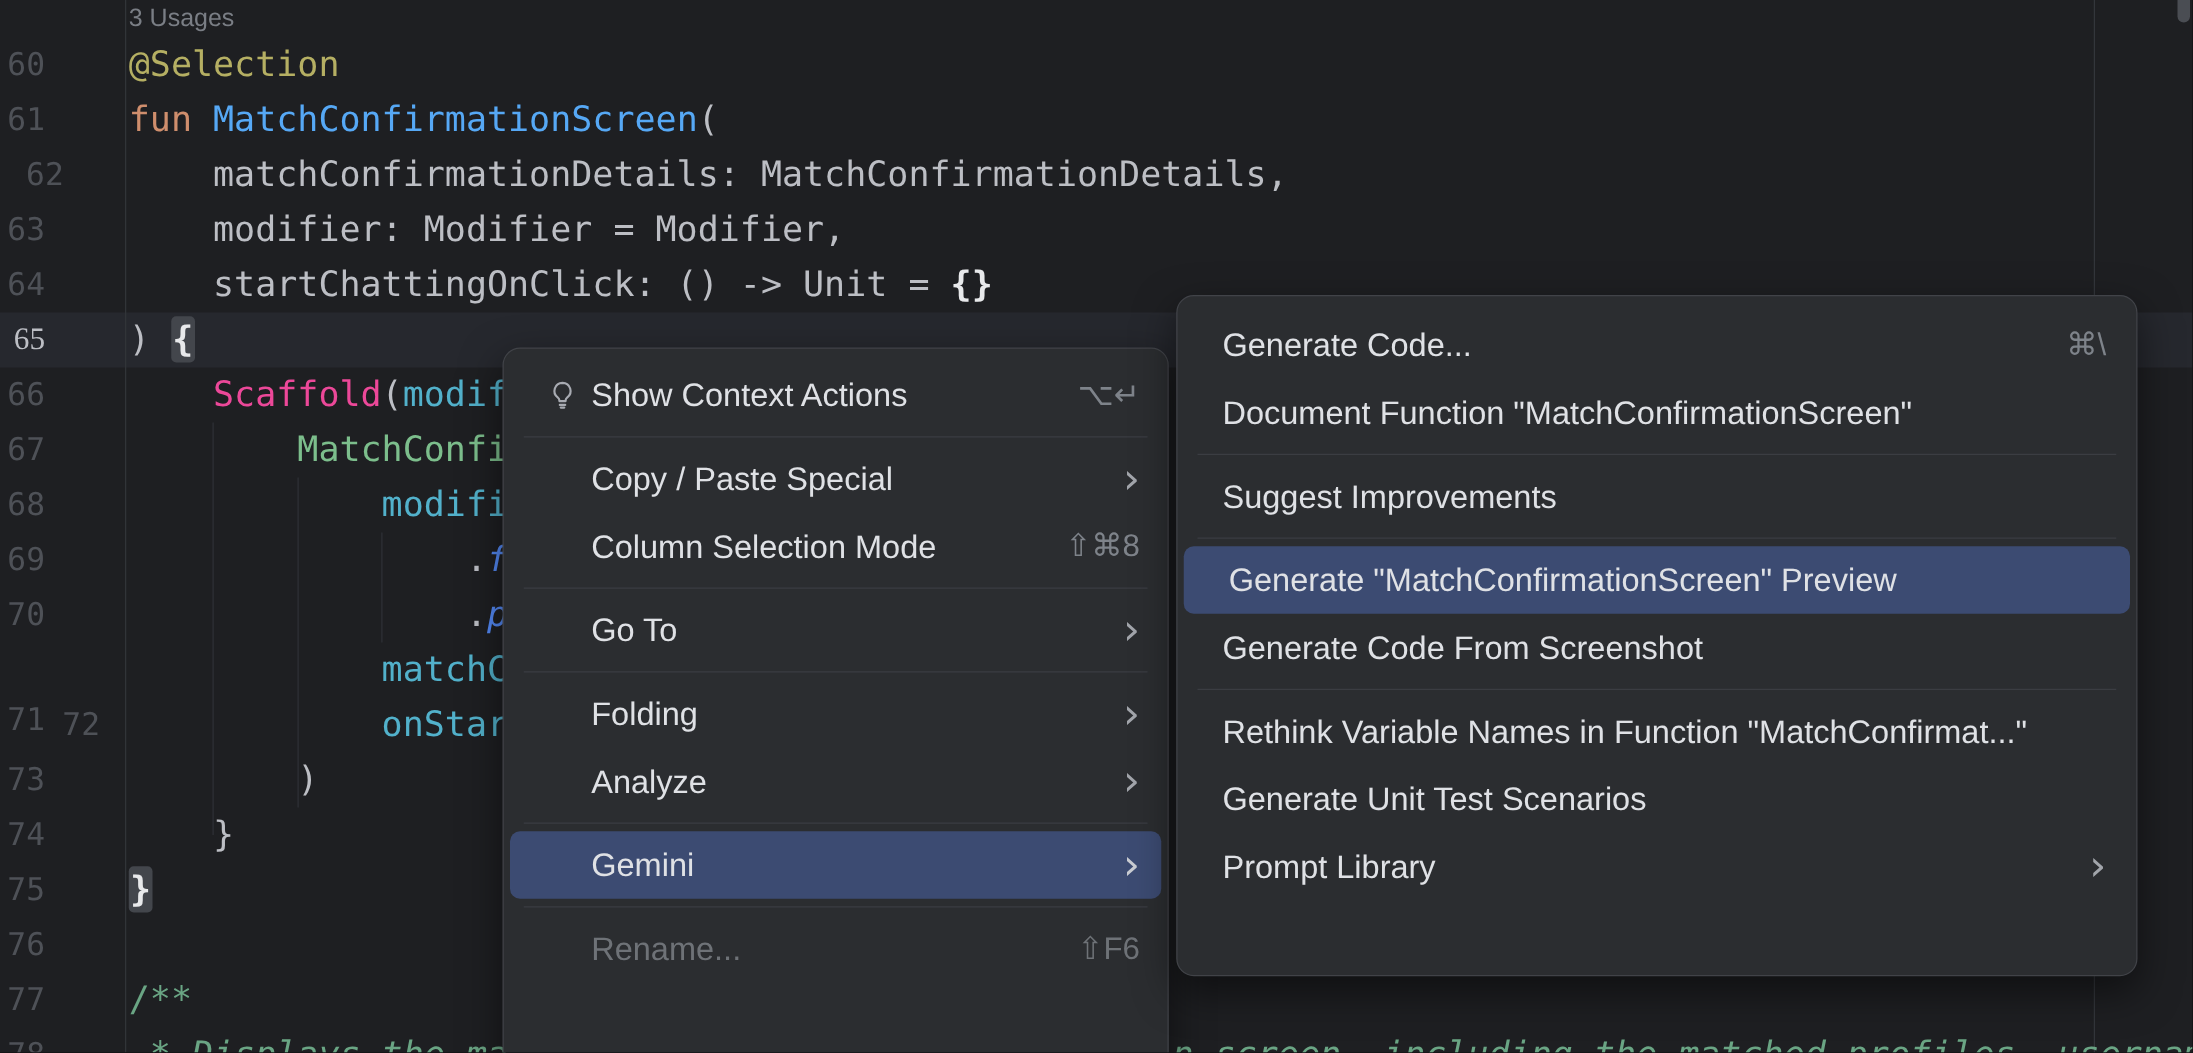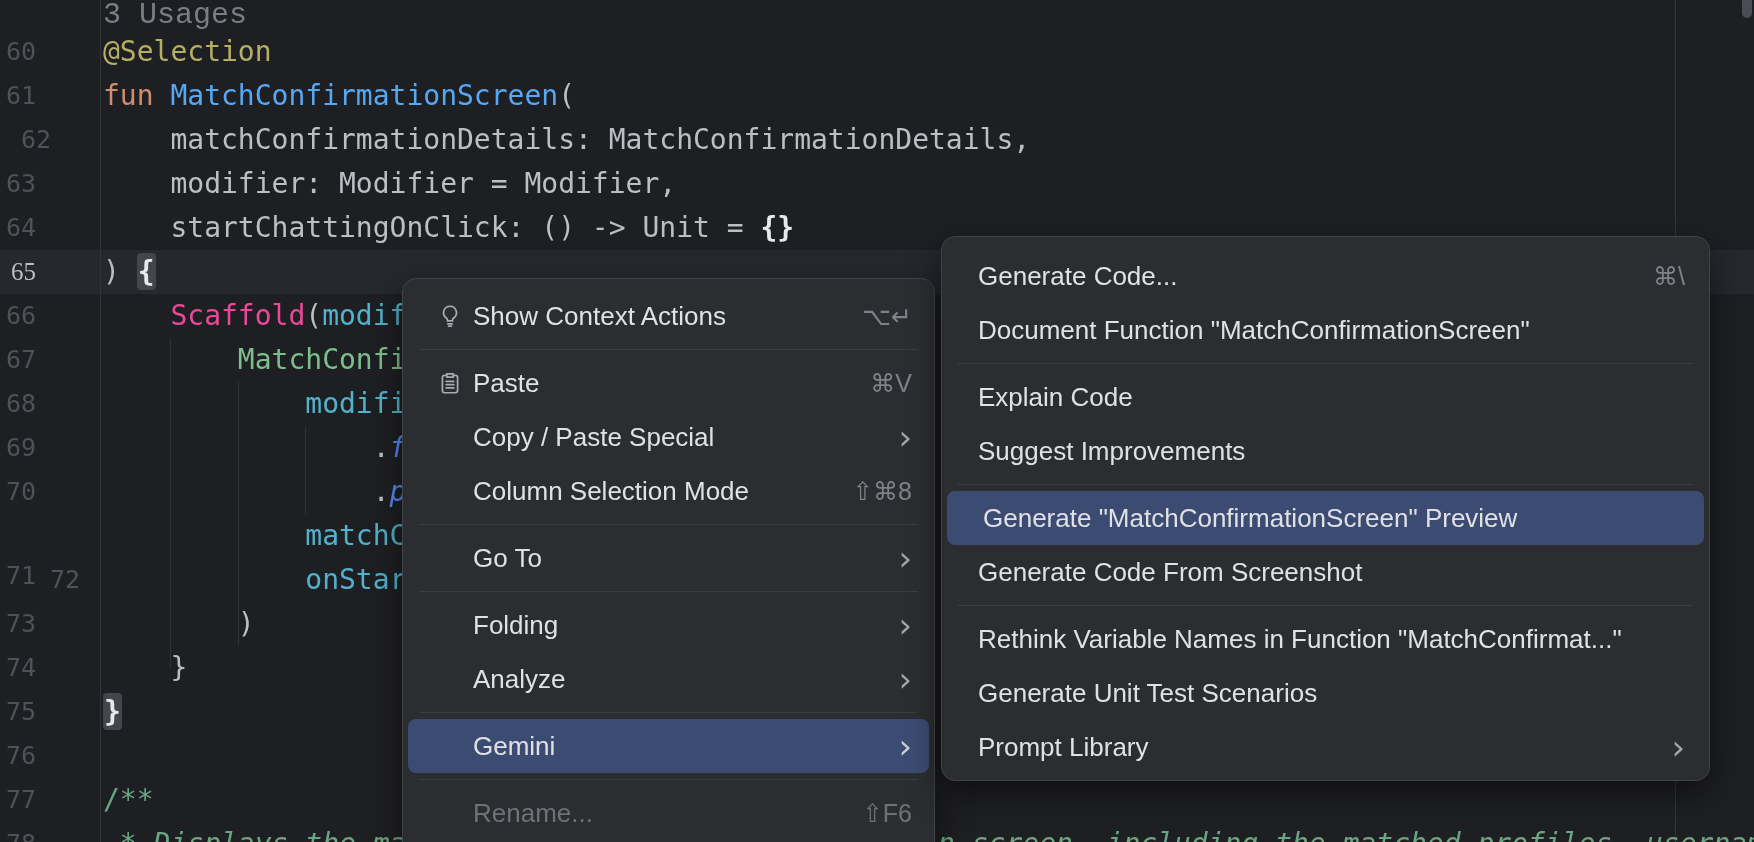--- a/index.html
+++ b/index.html
@@ -4,21 +4,21 @@
 <style>
   html,body{margin:0;padding:0;background:#111;}
   #stage{position:relative;width:1754px;height:842px;overflow:hidden;
          background:var(--editor_bg);font-family:"Liberation Sans","DejaVu Sans",sans-serif;}
   
   #caret-row{position:absolute;left:0;width:1754px;height:44px;background:var(--caret_row);z-index:1;}
   #gutter-line{position:absolute;top:0;bottom:0;width:1px;background:var(--gutter_line);z-index:2;}
   .indent-guide{position:absolute;width:1px;background:var(--guide);z-index:2;}
   #margin-guide{position:absolute;top:0;bottom:0;width:1px;background:var(--margin_guide);z-index:2;}
   #usages-hint{position:absolute;left:103px;top:0;height:30px;line-height:30px;
-               font-size:30px;color:var(--hint);z-index:3;font-family:Liberation Mono, monospace;}
+               font-size:20px;color:var(--hint);z-index:3;}
   .gutter-num{position:absolute;left:0;width:36px;height:44px;line-height:44px;text-align:right;
               font-family:"DejaVu Sans Mono",monospace;font-size:25px;color:var(--gutter_fg);z-index:3;}
   .gutter-num.current{color:var(--gutter_fg_active);font-family:Liberation Serif, serif;}
   .code-line{position:absolute;left:103px;height:44px;line-height:44px;white-space:pre;
              font-family:"DejaVu Sans Mono",monospace;font-size:28px;color:var(--plain);z-index:3;}
   .seg{white-space:pre;}
   .seg.italic{font-style:italic;}
   .seg.bold{font-weight:bold;}
   .seg.boxed{background:var(--brace_box);border-radius:4px;padding:2px 1px;}
   .seg.abs{position:absolute;top:0;}
@@ -110,34 +110,20 @@
             <path d="M10 19.3h4"></path>
             <path d="M10.7 21.3h2.6"></path>
           </svg>
         </span>
         <span class="mi-label">Show Context Actions</span>
         <span class="mi-spacer"></span>
         <span class="mi-shortcut">⌥↵</span>
       </div>
       <div class="menu-sep"></div>
       <div class="menu-item">
-        <span class="icon-box">
-          <svg viewBox="0 0 24 24" width="26" height="26">
-            <path d="M8 5H7a2 2 0 0 0-2 2v12a2 2 0 0 0 2 2h10a2 2 0 0 0 2-2V7a2 2 0 0 0-2-2h-1"></path>
-            <path d="M9 3.5h6v3H9z"></path>
-            <path d="M8.5 10.5h7"></path>
-            <path d="M8.5 13.5h7"></path>
-            <path d="M8.5 16.5h7"></path>
-          </svg>
-        </span>
-        <span class="mi-label">Paste</span>
-        <span class="mi-spacer"></span>
-        <span class="mi-shortcut">⌘V</span>
-      </div>
-      <div class="menu-item">
         <span class="icon-box"></span>
         <span class="mi-label">Copy / Paste Special</span>
         <span class="mi-spacer"></span>
         <span class="mi-chevron">›</span>
       </div>
       <div class="menu-item">
         <span class="icon-box"></span>
         <span class="mi-label">Column Selection Mode</span>
         <span class="mi-spacer"></span>
         <span class="mi-shortcut">⇧⌘8</span>
@@ -181,24 +167,20 @@
       <div class="menu-item">
         <span class="mi-label">Generate Code...</span>
         <span class="mi-spacer"></span>
         <span class="mi-shortcut">⌘\</span>
       </div>
       <div class="menu-item">
         <span class="mi-label">Document Function "MatchConfirmationScreen"</span>
         <span class="mi-spacer"></span>
       </div>
       <div class="menu-sep"></div>
-      <div class="menu-item">
-        <span class="mi-label">Explain Code</span>
-        <span class="mi-spacer"></span>
-      </div>
       <div class="menu-item">
         <span class="mi-label">Suggest Improvements</span>
         <span class="mi-spacer"></span>
       </div>
       <div class="menu-sep"></div>
       <div class="menu-item selected">
         <span class="mi-label">Generate "MatchConfirmationScreen" Preview</span>
         <span class="mi-spacer"></span>
       </div>
       <div class="menu-item">

